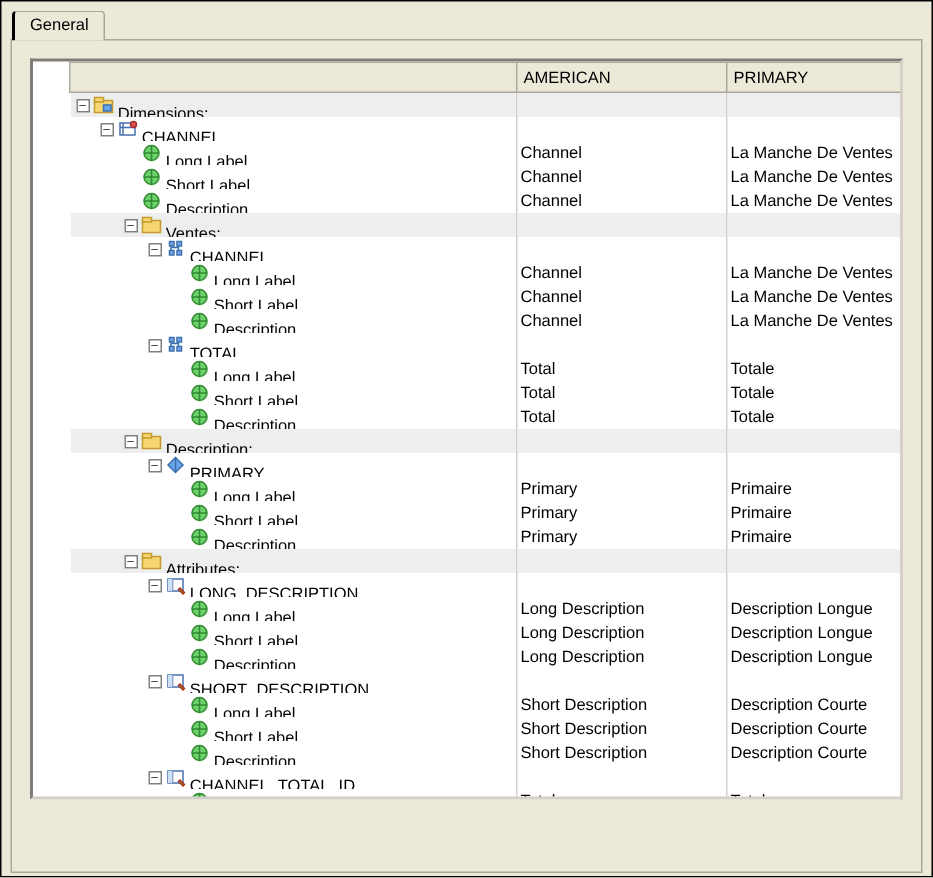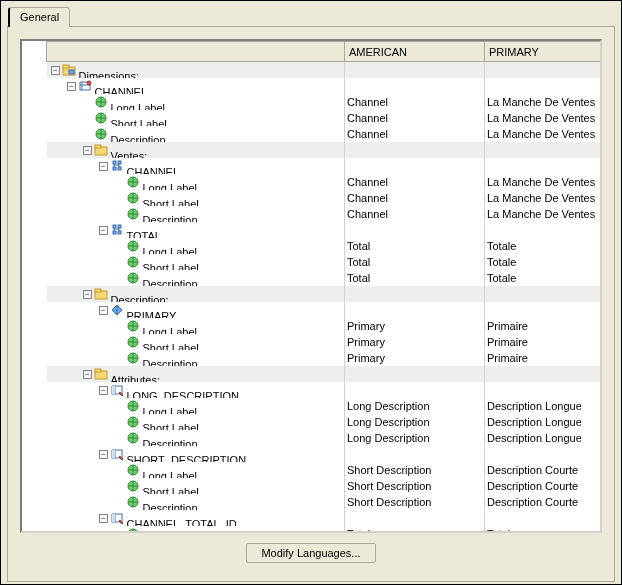--- a/index.html
+++ b/index.html
@@ -685,19 +685,14 @@
                   </span>
                   <span class="label">Long Label</span>
                 </div>
               </td>
               <td><span>Total</span></td>
               <td><span>Totale</span></td>
             </tr>
           </tbody>
       </table>
     </div>
-    <div class="btn-row">
-      <button class="btn">
-        <span>Modify Languages...</span>
-      </button>
-    </div>
   </div>
 </div>
 
 </body></html>

